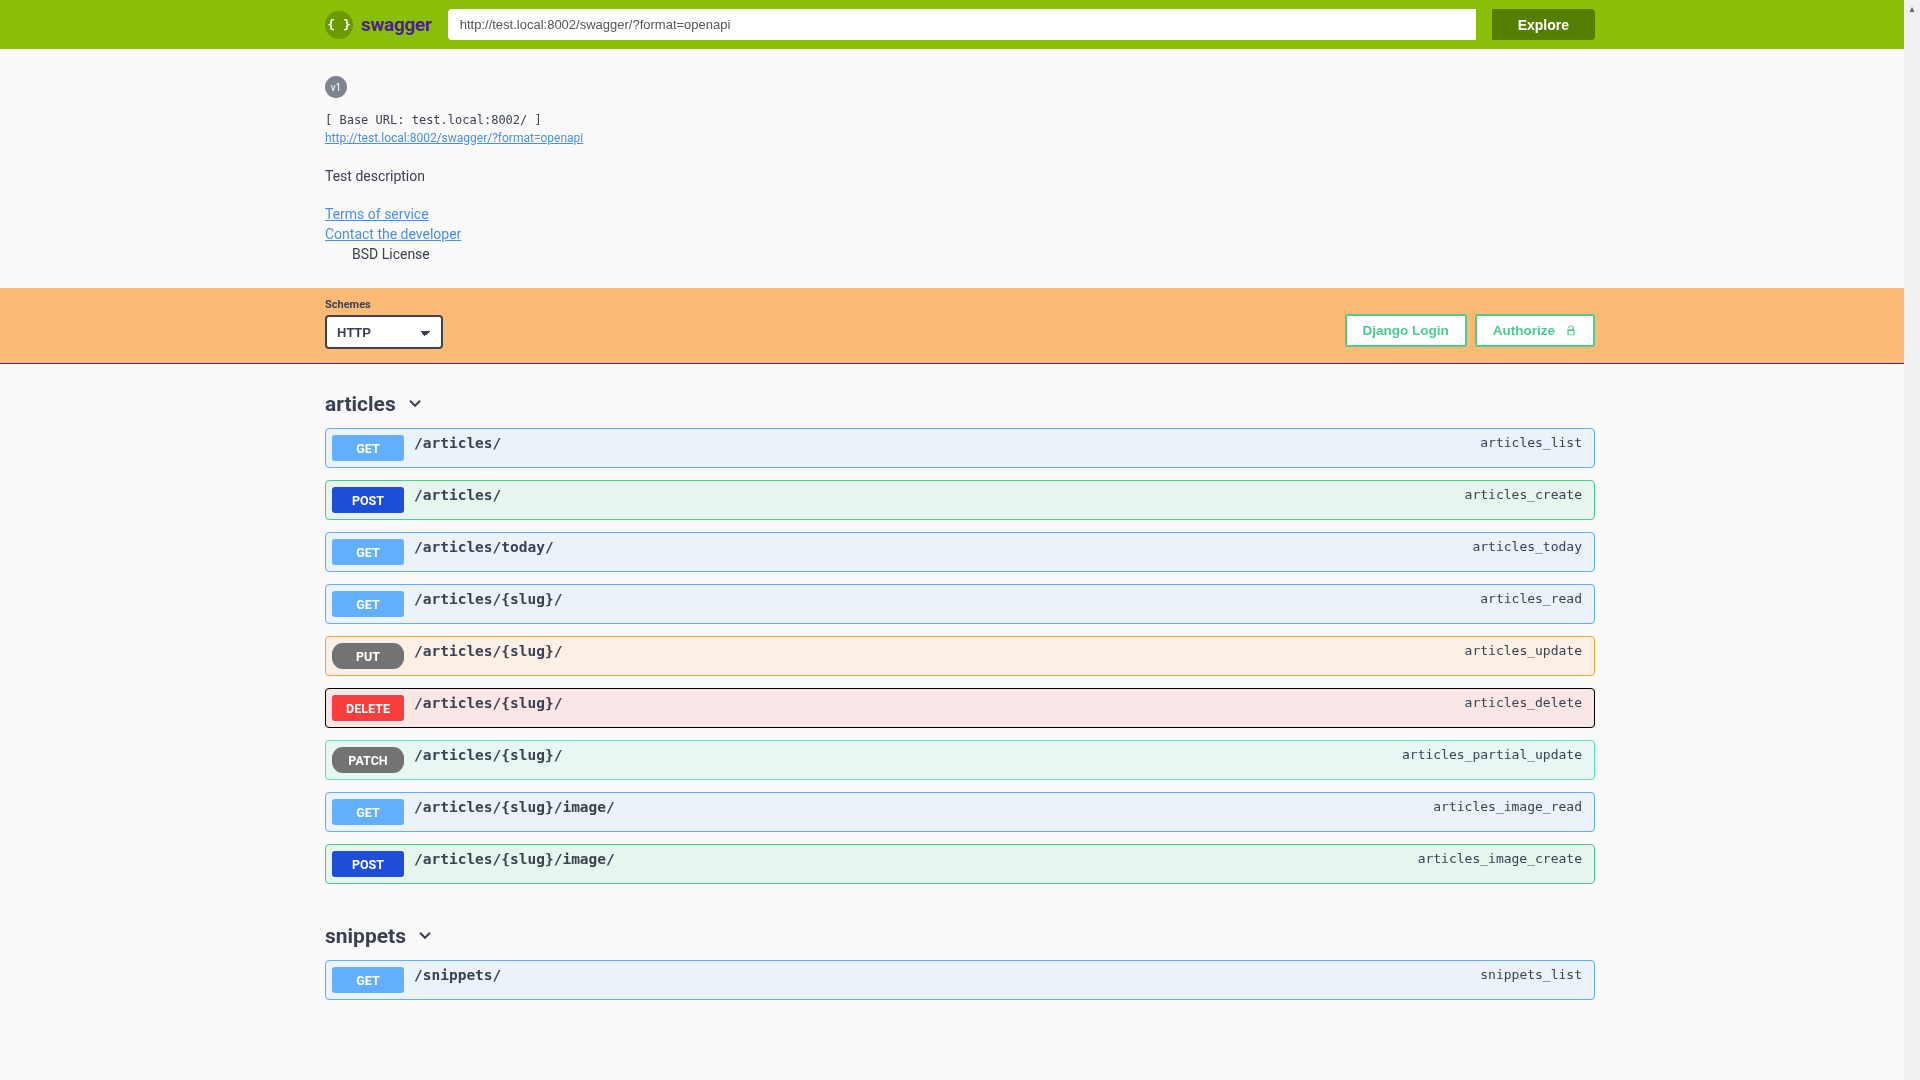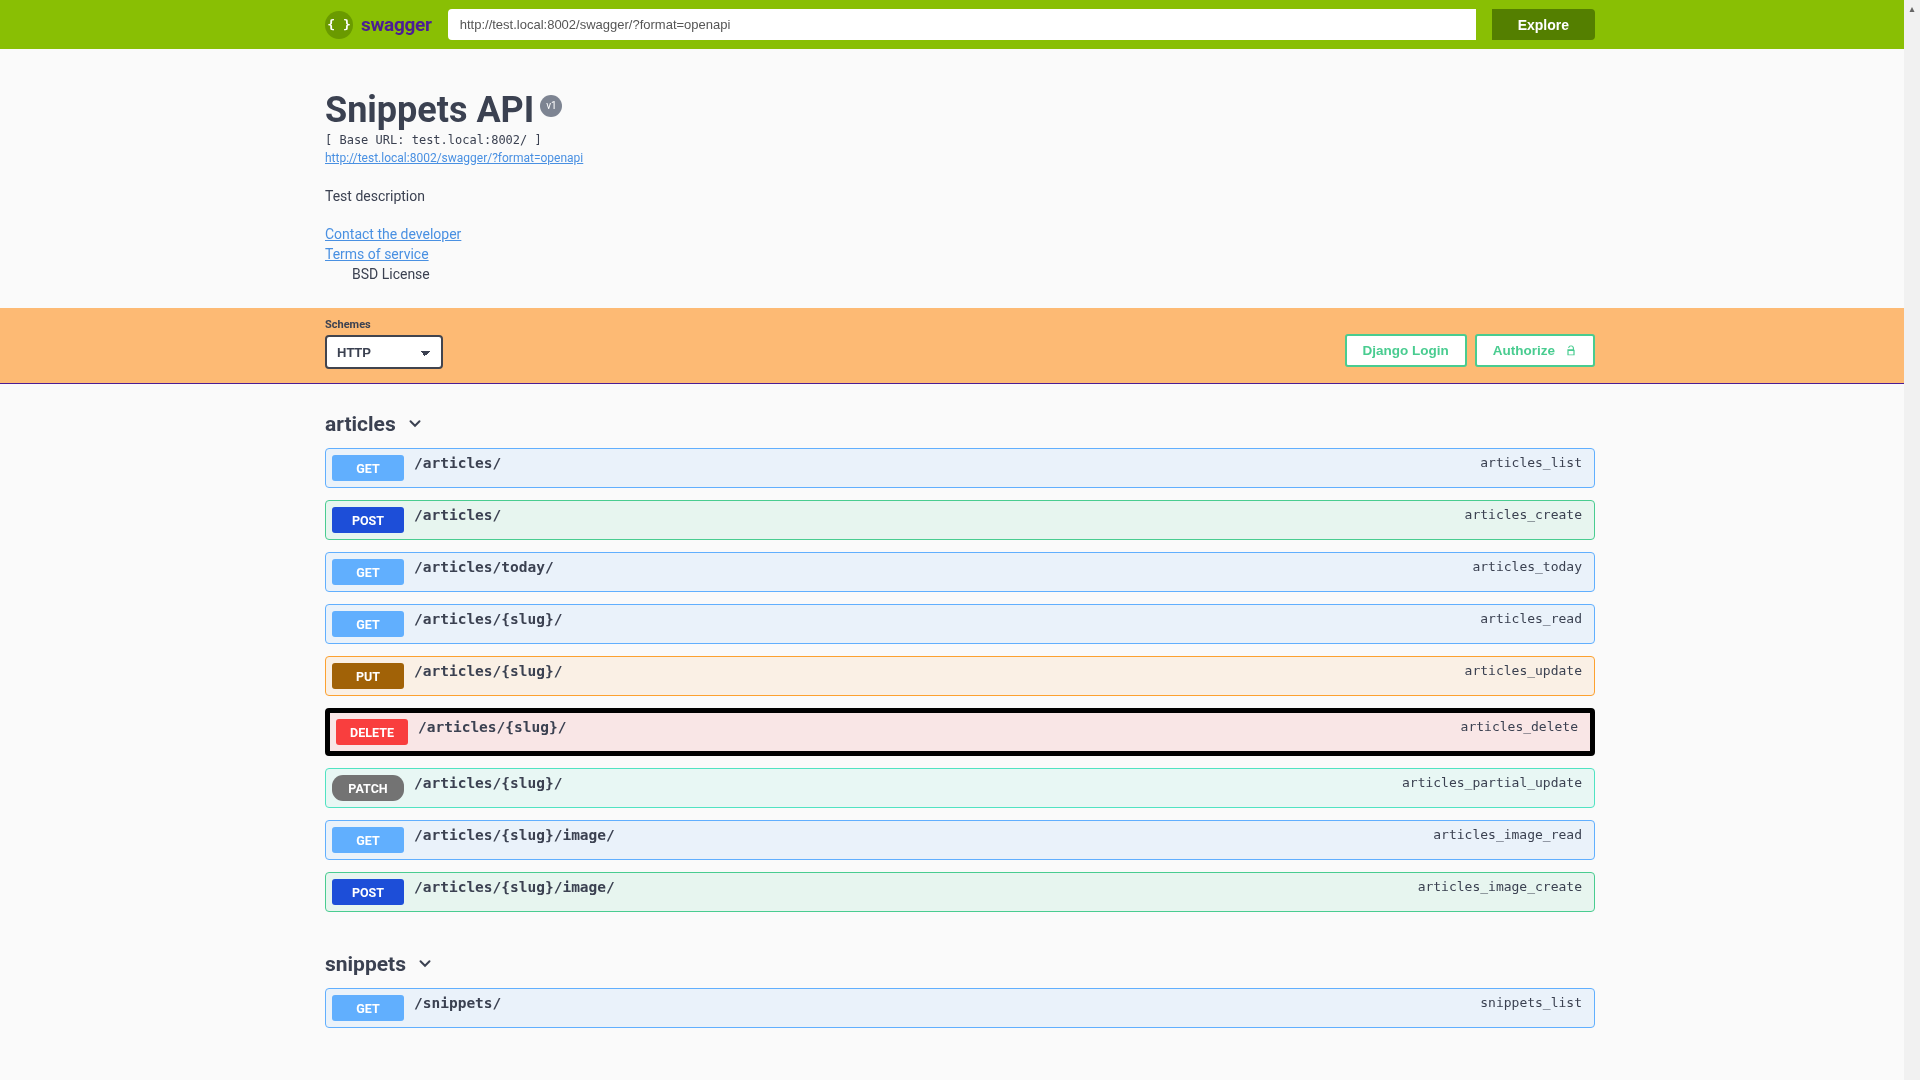--- a/index.html
+++ b/index.html
@@ -37,27 +37,27 @@
 
 .tag-section { padding-top: 22px; }
 .tag-header { display: flex; align-items: center; gap: 10px; cursor: pointer; padding: 6px 0 12px; }
 .tag-name { font-size: 21px; font-weight: 700; color: #3b4151; }
 .chevron { width: 18px; height: 18px; }
 
 .opblock { border-radius: 4px; margin-bottom: 12px; display: flex; align-items: flex-start; padding: 6px; cursor: pointer; }
 .opblock.get { background: rgba(97,175,254,0.1); border: 1px solid #61affe; }
 .opblock.post { background: rgba(73,204,144,0.1); border: 1px solid #49cc90; }
 .opblock.put { background: rgba(252,161,48,0.1); border: 1px solid #fca130; }
-.opblock.delete { background: rgba(249,62,62,0.1); border: 5px solid #000000; }
+.opblock.delete { background: rgba(249,62,62,0.1); border: 1px solid #000000; }
 .opblock.patch { background: rgba(80,227,194,0.1); border: 1px solid #50e3c2; }
 
 .method-badge { width: 72px; height: 26px; border-radius: 3px; color: #fff; font-size: 12.5px; font-weight: 700; display: flex; align-items: center; justify-content: center; text-transform: uppercase; }
 .method-badge.get { background: #61affe; }
 .method-badge.post { background: #1d4ed8; }
-.method-badge.put { background: #a16207; }
+.method-badge.put { background: #737373; border-radius: 11px; }
 .method-badge.delete { background: #f93e3e; }
 .method-badge.patch { background: #737373; border-radius: 11px; }
 .op-path { font-family: monospace; font-size: 14.5px; font-weight: 600; color: #3b4151; margin-left: 10px; flex: 0 0 auto; }
 .op-spacer { flex: 1; }
 .op-id { font-family: monospace; font-size: 13px; color: #3b4151; margin-right: 6px; }
 
 .scrollbar-stub { position: fixed; right: 0; top: 0; width: 16px; height: 100vh; background: #f1f1f1; }
 .scrollbar-arrow { position: absolute; top: 0; right: 0; width: 16px; height: 16px; display: flex; align-items: center; justify-content: center; font-size: 10px; color: #666; }
 </style>
 </head>
@@ -70,29 +70,28 @@
       <span class="logo-text">swagger</span>
     </div>
     <input class="url-input" value="http://test.local:8002/swagger/?format=openapi" style="">
     <button class="explore-btn">Explore</button>
   </div>
 </div>
 
 <div class="page">
   <div class="info-section">
     <div class="api-title-row">
-      <h2 class="api-title">Snippets API</h2>
       <span class="api-badge">v1</span>
     </div>
     <div class="base-url">[ Base URL: test.local:8002/ ]</div>
     <a class="spec-link">http://test.local:8002/swagger/?format=openapi</a>
     <div class="description">Test description</div>
     <div class="links-block">
+      <div><a>Terms of service</a></div>
       <div><a>Contact the developer</a></div>
-      <div><a>Terms of service</a></div>
       <div class="license">BSD License</div>
     </div>
   </div>
 </div>
 
 <div class="schemes-bar">
   <div class="schemes-inner">
     <div class="schemes-left">
       <span class="schemes-label">Schemes</span>
       <select class="scheme-select">

